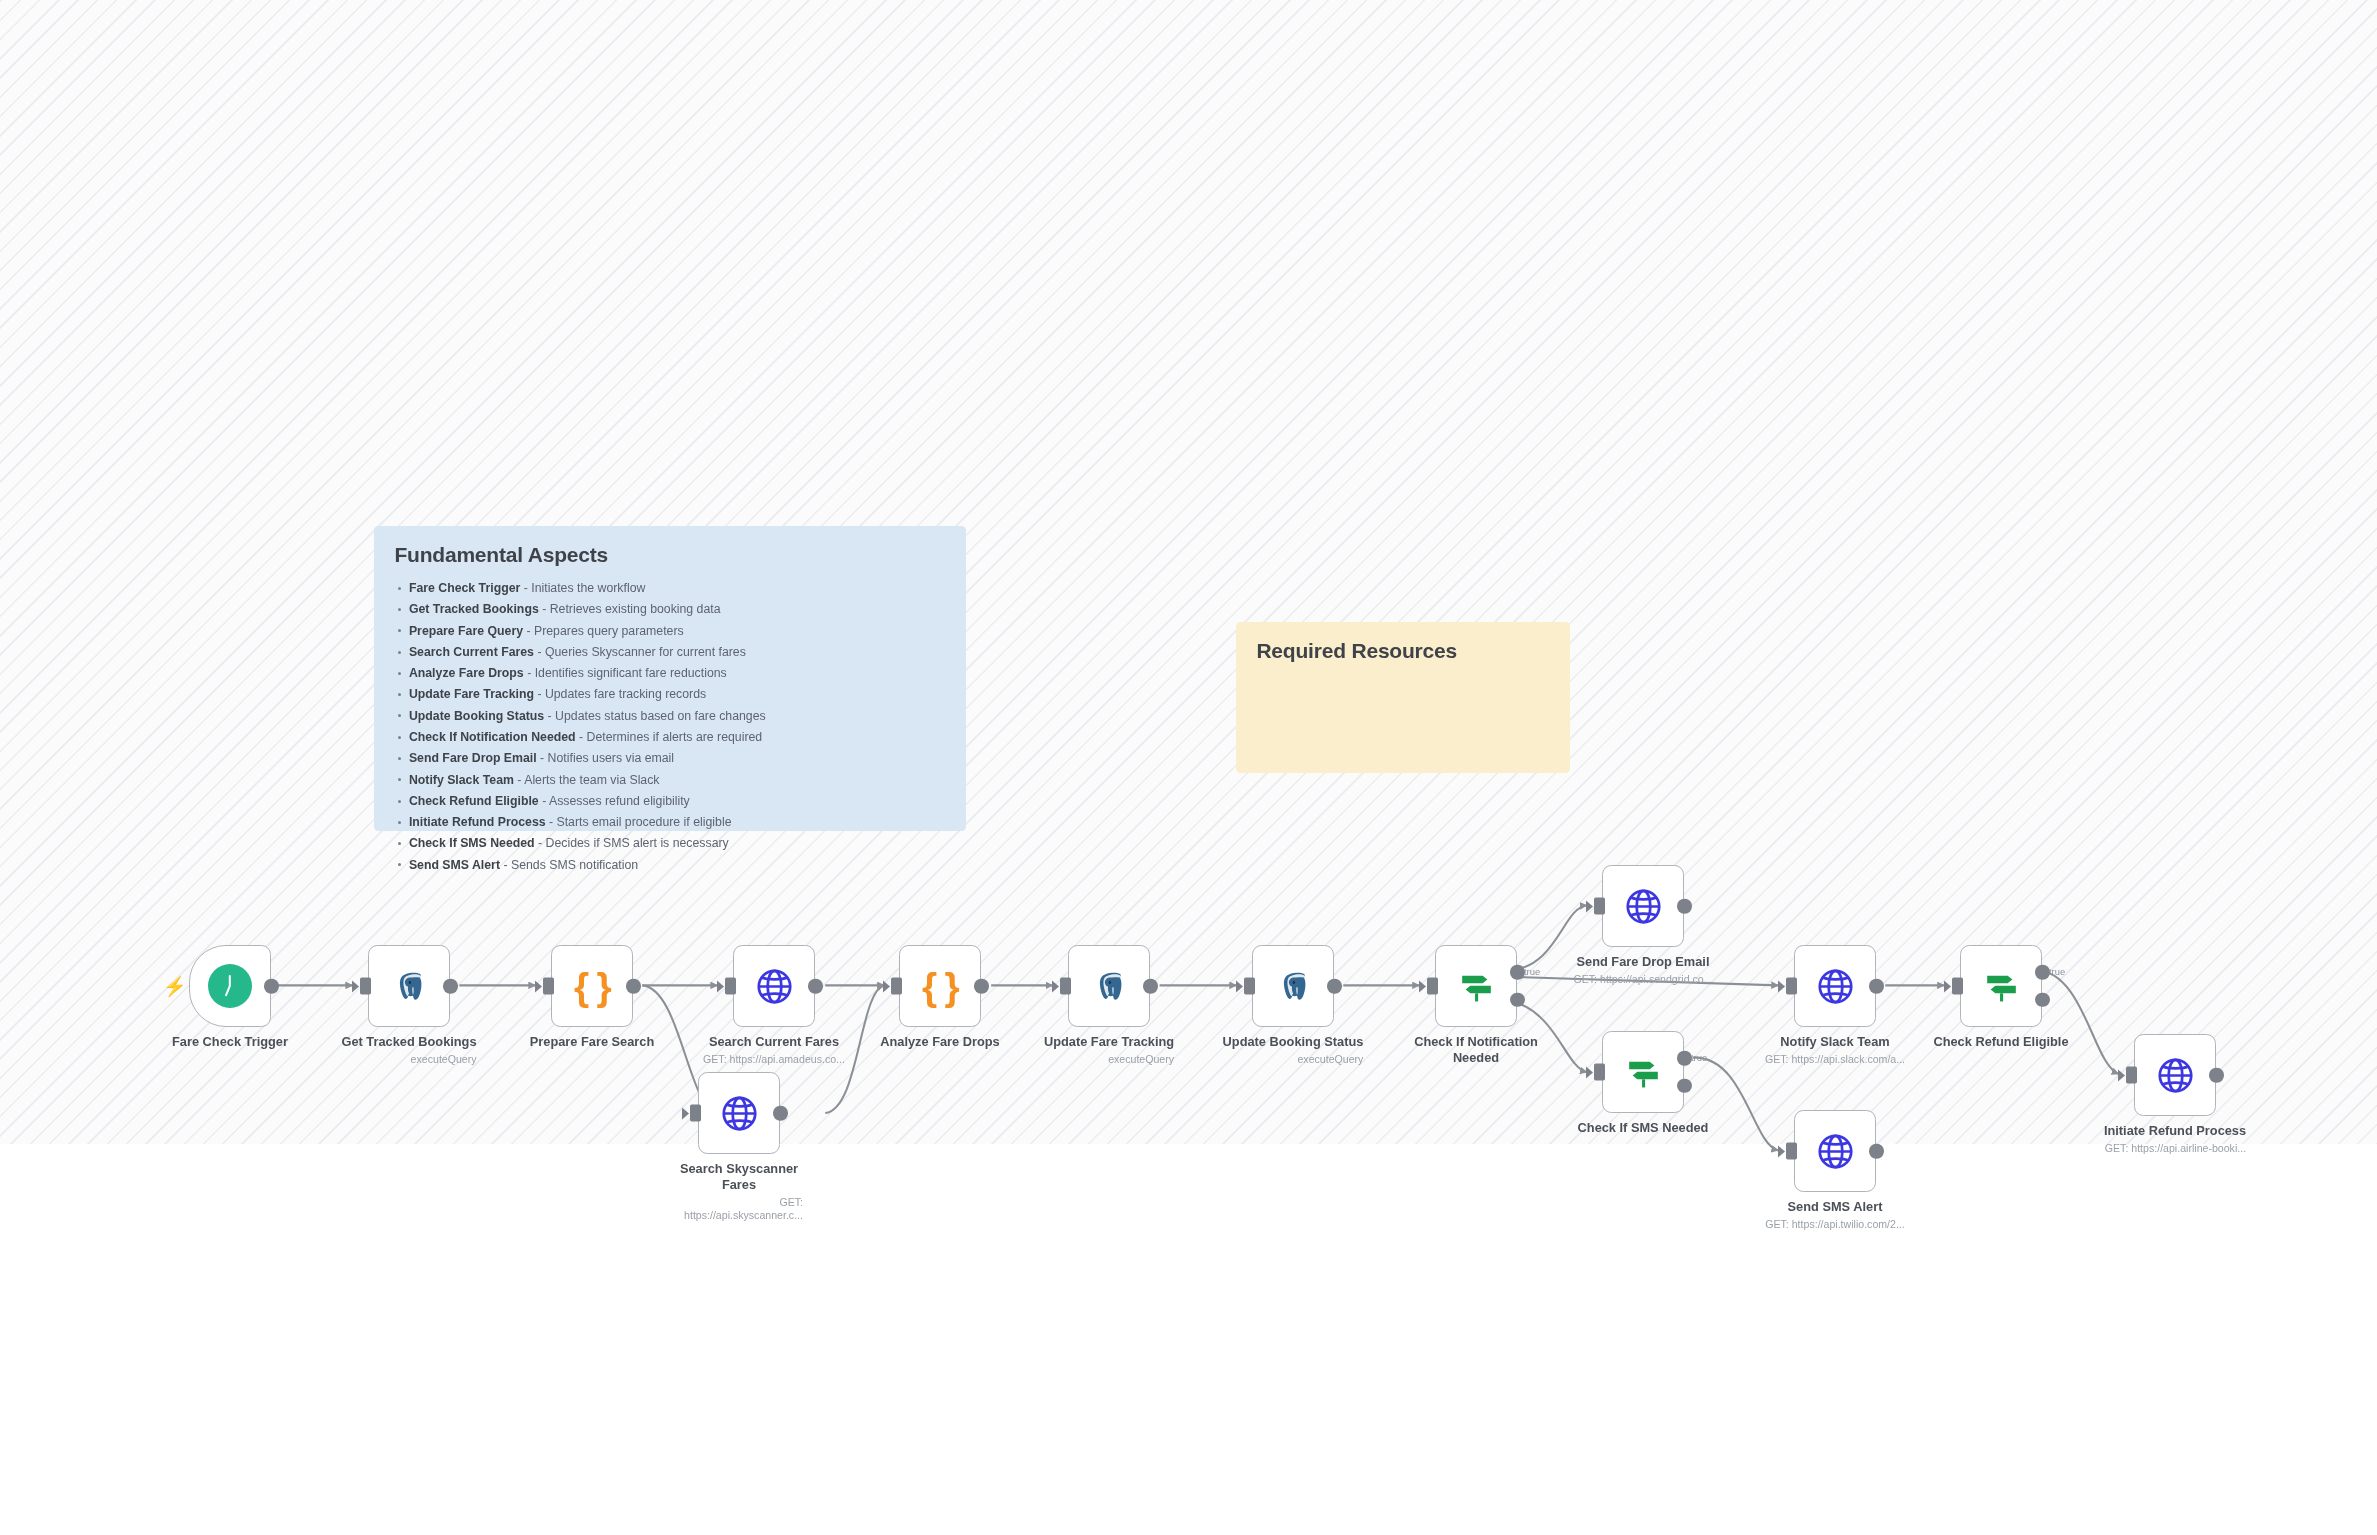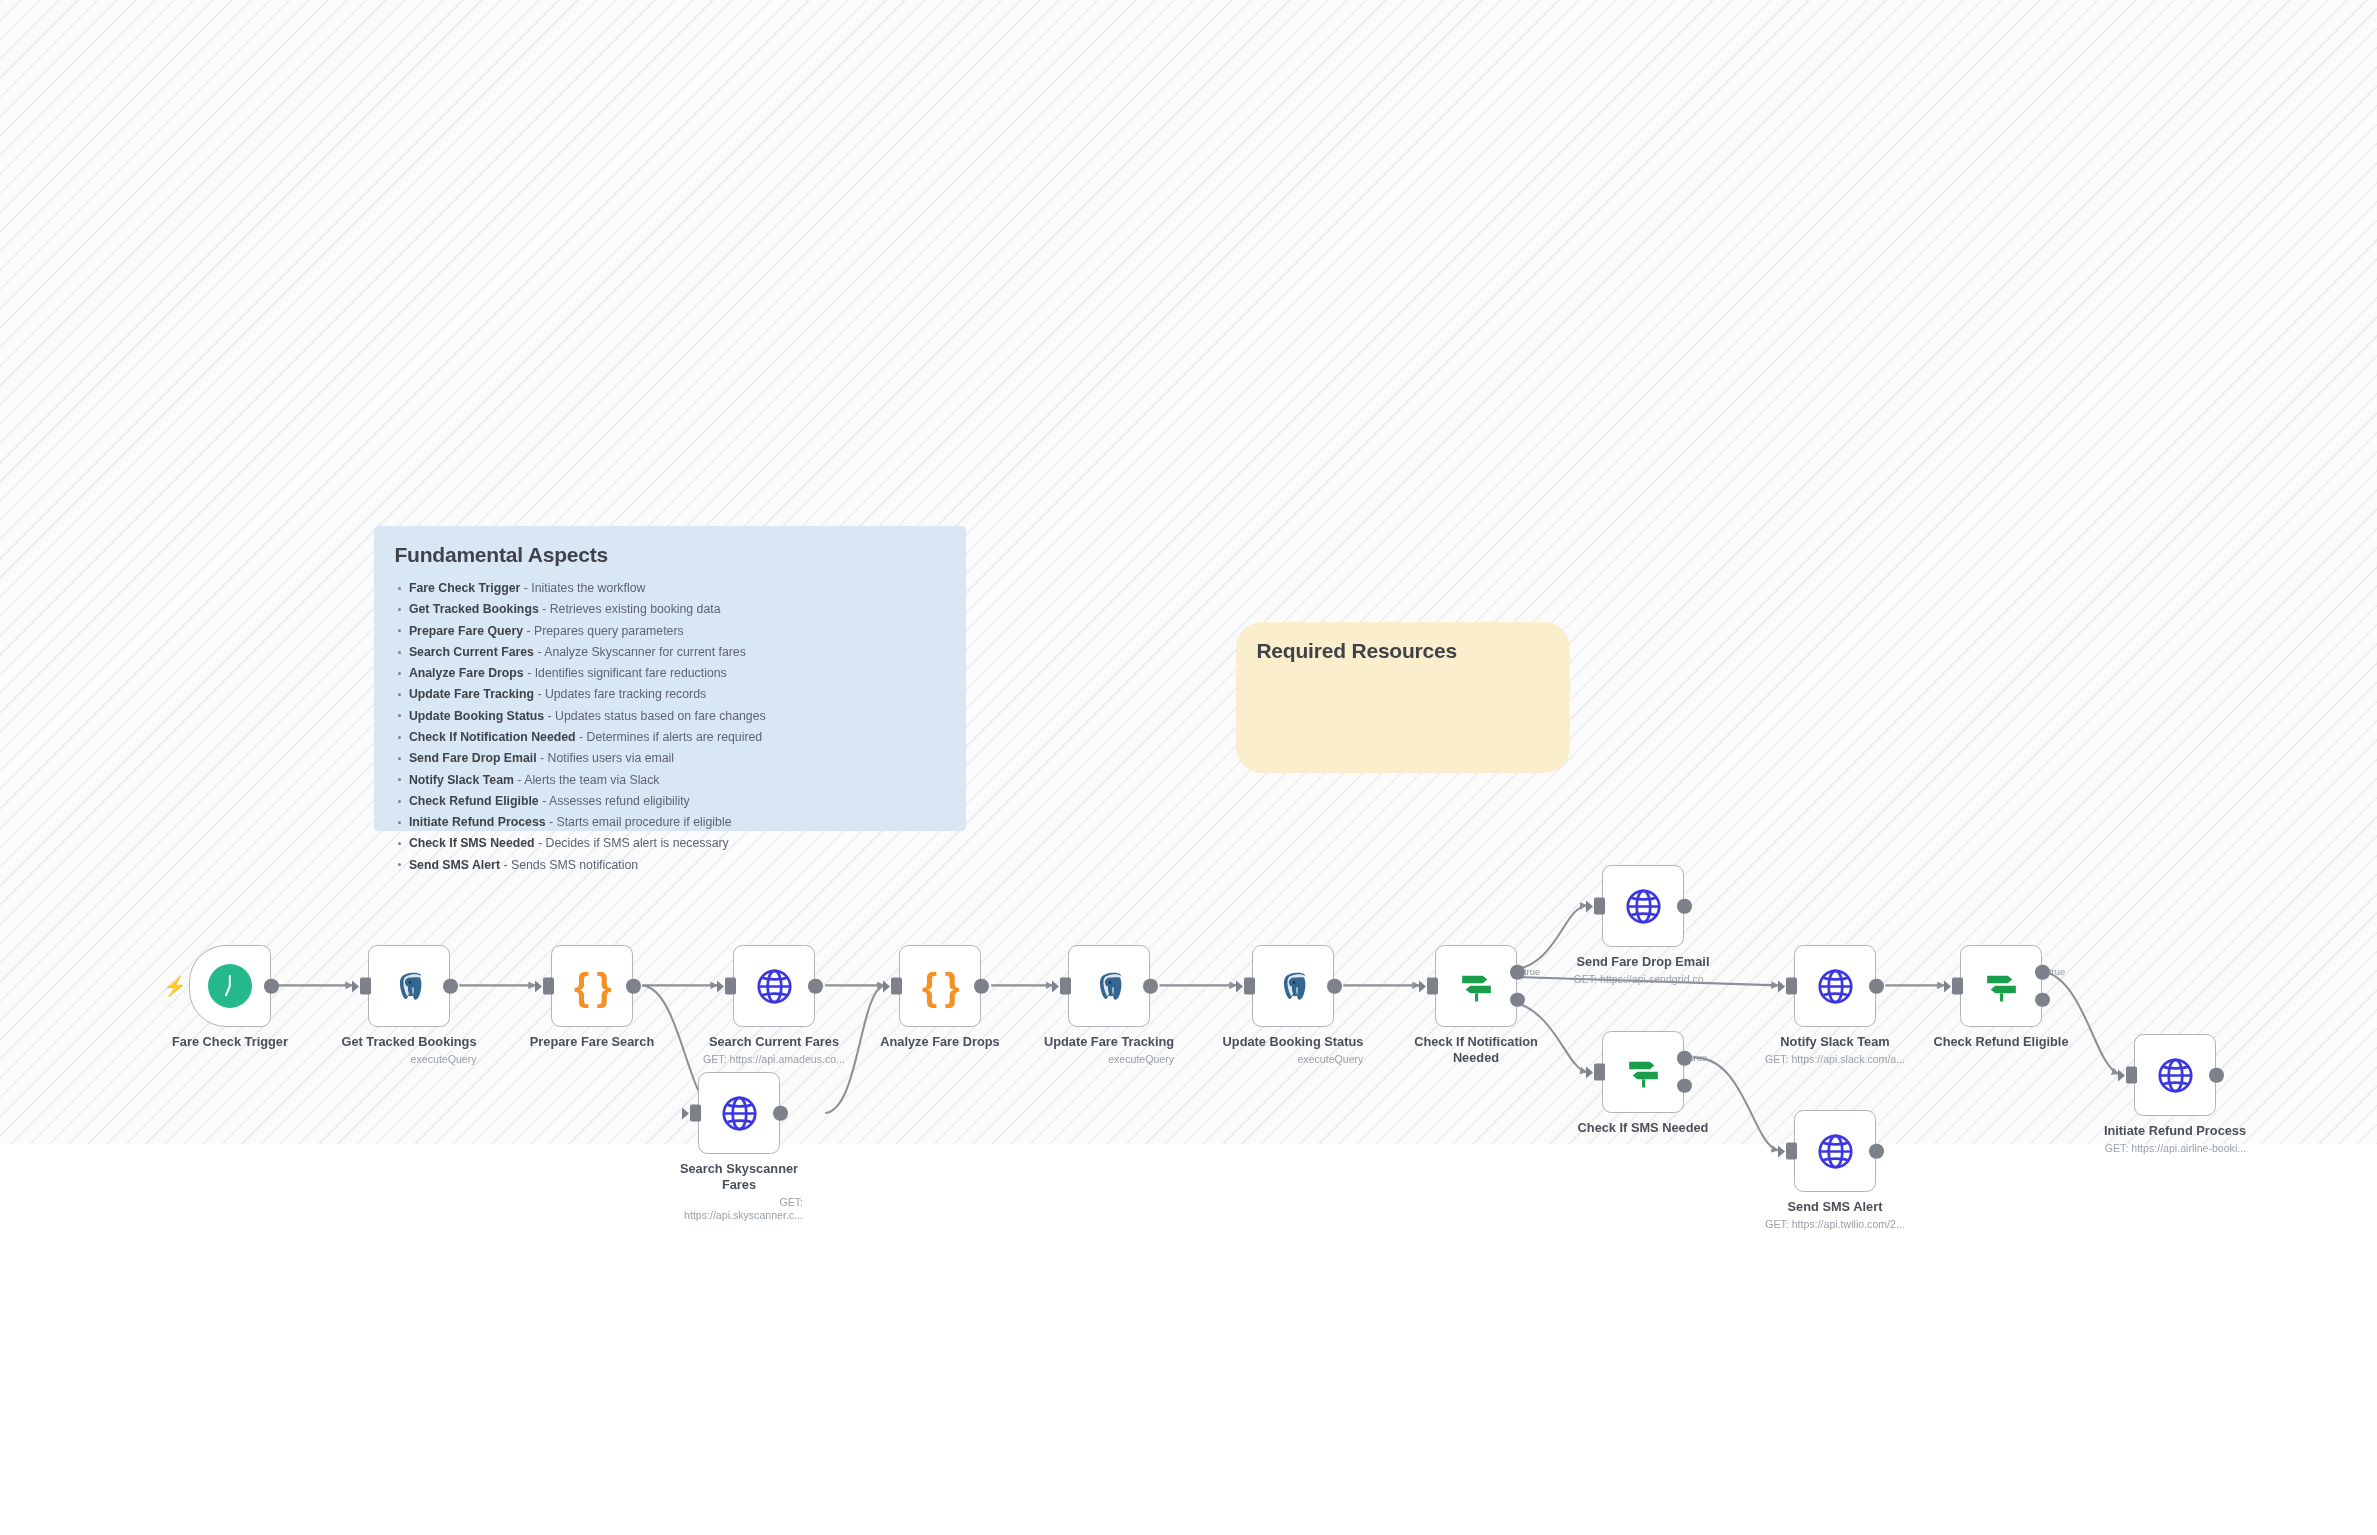--- a/index.html
+++ b/index.html
@@ -65,21 +65,20 @@
 
   #sticky-aspects {
     left: 374px;  top: 526px;
     width: 592px; height: 305px;
     background: #d9e7f5;
   }
   #sticky-resources {
     left: 1236px; top: 622px;
     width: 334px; height: 151px;
     background: #fbeecd;
-    border-radius: 26px;
   }
   #sticky-resources li { margin-bottom: 3.8px; }
 
   
   #edges {
     position: absolute;
     left: 0; top: 0;
     width: 2377px; height: 1536px;
     pointer-events: none;
   }
@@ -254,21 +253,21 @@
       <path d="M2393,1140 C2450,1142 2460,1250 2490,1262" marker-end="url(#arw)"></path>
     </g>
   </svg>
 
   <div class="sticky" id="sticky-aspects">
     <h2>Fundamental Aspects</h2>
     <ul>
       <li><span class="term">Fare Check Trigger</span> <span>- Initiates the workflow</span></li>
       <li><span class="term">Get Tracked Bookings</span> <span>- Retrieves existing booking data</span></li>
       <li><span class="term">Prepare Fare Query</span> <span>- Prepares query parameters</span></li>
-      <li><span class="term">Search Current Fares</span> <span>- Analyze Skyscanner for current fares</span></li>
+      <li><span class="term">Search Current Fares</span> <span>- Queries Skyscanner for current fares</span></li>
       <li><span class="term">Analyze Fare Drops</span> <span>- Identifies significant fare reductions</span></li>
       <li><span class="term">Update Fare Tracking</span> <span>- Updates fare tracking records</span></li>
       <li><span class="term">Update Booking Status</span> <span>- Updates status based on fare changes</span></li>
       <li><span class="term">Check If Notification Needed</span> <span>- Determines if alerts are required</span></li>
       <li><span class="term">Send Fare Drop Email</span> <span>- Notifies users via email</span></li>
       <li><span class="term">Notify Slack Team</span> <span>- Alerts the team via Slack</span></li>
       <li><span class="term">Check Refund Eligible</span> <span>- Assesses refund eligibility</span></li>
       <li><span class="term">Initiate Refund Process</span> <span>- Starts email procedure if eligible</span></li>
       <li><span class="term">Check If SMS Needed</span> <span>- Decides if SMS alert is necessary</span></li>
       <li><span class="term">Send SMS Alert</span> <span>- Sends SMS notification</span></li>

